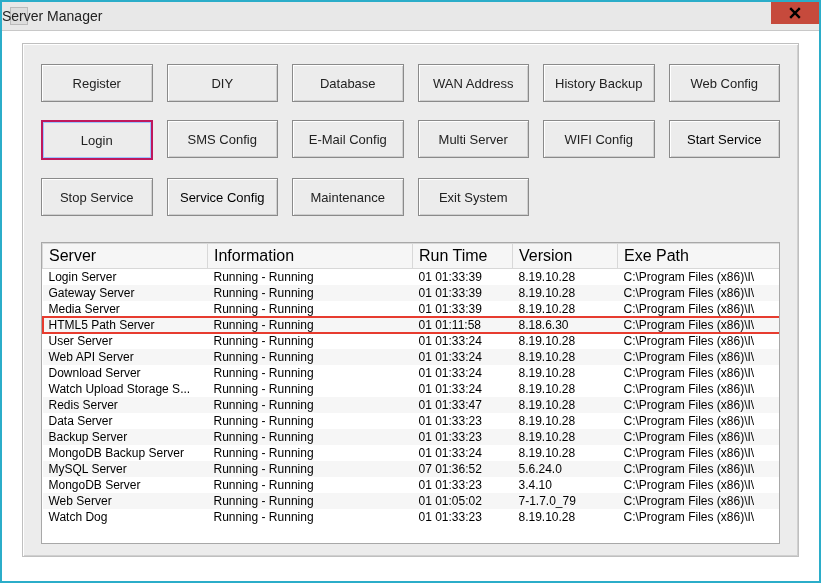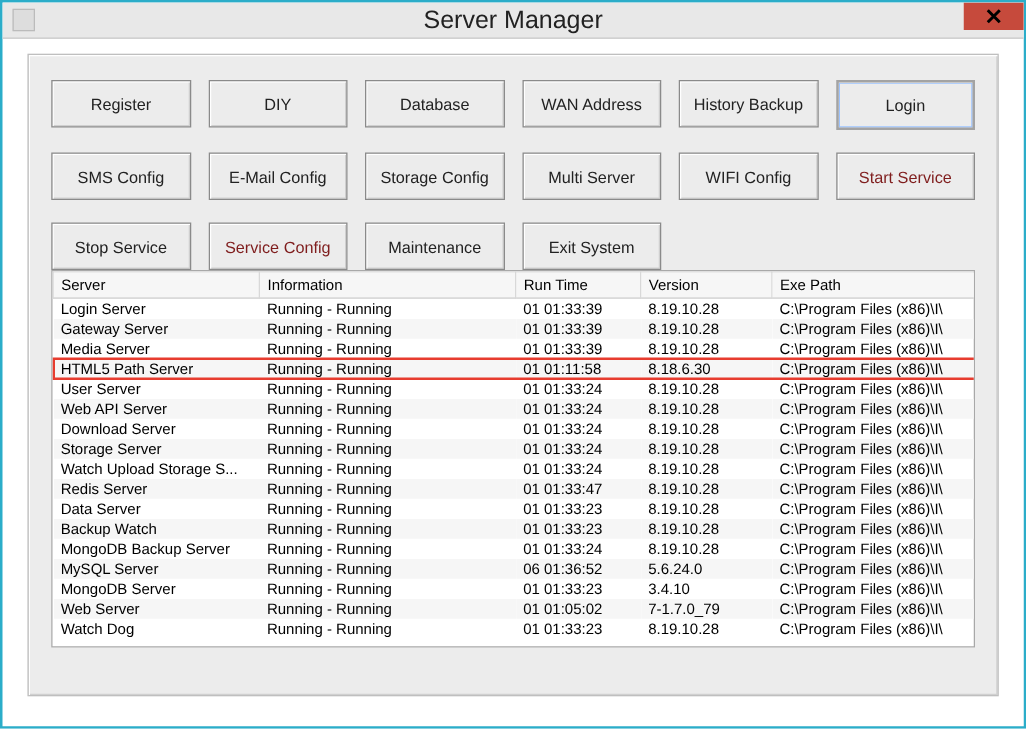--- a/index.html
+++ b/index.html
@@ -1,30 +1,30 @@
 <!DOCTYPE html>
 <html><head>
 <meta charset="utf-8">
 <style>
   html,body{margin:0;padding:0;font-family:"Segoe UI",Tahoma,sans-serif;font-size:12px;background:#fff}
   .chrome{width:821px;height:583px;border:2px solid #2badc9;box-sizing:border-box;position:relative;background:#fff;overflow:hidden}
   .titlebar{height:28px;background:#e8e8e8;border-bottom:1px solid #c8c8c8;position:relative;display:flex;align-items:center}
   .title-icon{width:16px;height:16px;margin-left:8px;background:#ddd;border:1px solid #bbb}
-  .title-text{position:absolute;left:0;right:0;text-align:center;font-size:20px;color:#222}
+  .title-text{position:absolute;left:0;right:0;font-size:14px;color:#222}
   .close-btn{position:absolute;right:0;top:0;width:48px;height:22px;background:#c64a3c;color:#000;display:flex;align-items:center;justify-content:center;font-weight:bold;font-size:14px}
   .close-btn svg{width:12px;height:12px}
   .inner{padding:12px 20px 0 20px}
   .panel{border:1px solid #bfbfbf;background:#ececec;padding:20px 18px 60px 18px;box-shadow:inset 1px 1px 0 #fff, inset -1px -1px 0 #d0d0d0;height:514px;box-sizing:border-box}
-  .btn-grid{display:grid;grid-template-columns:repeat(6,1fr);grid-gap:18px 14px;}
+  .btn-grid{display:grid;grid-template-columns:repeat(6,1fr);grid-gap:18px 14px;margin-bottom:26px}
   .btn{height:36px;background:#ececec;border:1px solid #8a8a8a;box-shadow:inset 1px 1px 0 #fff, inset -1px -1px 0 #cfcfcf;display:flex;align-items:center;justify-content:center;font-size:13px;color:#222;cursor:pointer;user-select:none}
-  .btn.selected{border:2px solid #a3a3a3;box-shadow:inset 0 0 0 1px #9cc3ff}
-  .btn.disabled{color:#7f1d1d;cursor:default}
+  .btn.selected{border:2px solid #be185d;box-shadow:inset 0 0 0 1px #9cc3ff}
+  .btn.disabled{color:#000000;cursor:default}
   .tablewrap{background:#fff;border:1px solid #a8a8a8;height:300px;overflow:hidden}
   table{border-collapse:collapse;width:100%;table-layout:fixed}
-  th{background:#f6f6f6;border:1px solid #d8d8d8;text-align:left;padding:3px 6px;font-weight:normal;font-size:12px;white-space:nowrap;overflow:hidden}
+  th{background:#f6f6f6;border:1px solid #d8d8d8;text-align:left;padding:3px 6px;font-weight:normal;font-size:16px;white-space:nowrap;overflow:hidden}
   td{border-bottom:0;padding:1px 6px;font-size:12px;white-space:nowrap;overflow:hidden;text-overflow:clip}
   tr.zebra td{background:#f6f6f6}
   tr.hl{outline:2px solid #e73c2f;outline-offset:-1px}
   col.c1{width:165px} col.c2{width:205px} col.c3{width:100px} col.c4{width:105px} col.c5{width:170px}
 </style>
 </head>
 <body>
 
 <div class="chrome">
   <div class="titlebar">
@@ -39,24 +39,24 @@
 
   <div class="inner">
     <div class="panel">
 
       <div class="btn-grid" id="btn-grid">
           <div class="btn">Register</div>
           <div class="btn">DIY</div>
           <div class="btn">Database</div>
           <div class="btn">WAN Address</div>
           <div class="btn">History Backup</div>
+          <div class="btn">Web Config</div>
           <div class="btn selected">Login</div>
           <div class="btn">SMS Config</div>
           <div class="btn">E-Mail Config</div>
-          <div class="btn">Storage Config</div>
           <div class="btn">Multi Server</div>
           <div class="btn">WIFI Config</div>
           <div class="btn disabled">Start Service</div>
           <div class="btn">Stop Service</div>
           <div class="btn disabled">Service Config</div>
           <div class="btn">Maintenance</div>
           <div class="btn">Exit System</div>
           <div style="visibility: hidden;"></div>
         </div>
 
@@ -121,27 +121,20 @@
                 <td>8.19.10.28</td>
                 <td>C:\Program Files (x86)\I\</td>
               </tr>
               <tr>
                 <td>Download Server</td>
                 <td>Running - Running</td>
                 <td>01 01:33:24</td>
                 <td>8.19.10.28</td>
                 <td>C:\Program Files (x86)\I\</td>
               </tr>
-              <tr class="zebra">
-                <td>Storage Server</td>
-                <td>Running - Running</td>
-                <td>01 01:33:24</td>
-                <td>8.19.10.28</td>
-                <td>C:\Program Files (x86)\I\</td>
-              </tr>
               <tr>
                 <td>Watch Upload Storage S...</td>
                 <td>Running - Running</td>
                 <td>01 01:33:24</td>
                 <td>8.19.10.28</td>
                 <td>C:\Program Files (x86)\I\</td>
               </tr>
               <tr class="zebra">
                 <td>Redis Server</td>
                 <td>Running - Running</td>
@@ -150,37 +143,37 @@
                 <td>C:\Program Files (x86)\I\</td>
               </tr>
               <tr>
                 <td>Data Server</td>
                 <td>Running - Running</td>
                 <td>01 01:33:23</td>
                 <td>8.19.10.28</td>
                 <td>C:\Program Files (x86)\I\</td>
               </tr>
               <tr class="zebra">
-                <td>Backup Watch</td>
+                <td>Backup Server</td>
                 <td>Running - Running</td>
                 <td>01 01:33:23</td>
                 <td>8.19.10.28</td>
                 <td>C:\Program Files (x86)\I\</td>
               </tr>
               <tr>
                 <td>MongoDB Backup Server</td>
                 <td>Running - Running</td>
                 <td>01 01:33:24</td>
                 <td>8.19.10.28</td>
                 <td>C:\Program Files (x86)\I\</td>
               </tr>
               <tr class="zebra">
                 <td>MySQL Server</td>
                 <td>Running - Running</td>
-                <td>06 01:36:52</td>
+                <td>07 01:36:52</td>
                 <td>5.6.24.0</td>
                 <td>C:\Program Files (x86)\I\</td>
               </tr>
               <tr>
                 <td>MongoDB Server</td>
                 <td>Running - Running</td>
                 <td>01 01:33:23</td>
                 <td>3.4.10</td>
                 <td>C:\Program Files (x86)\I\</td>
               </tr>

